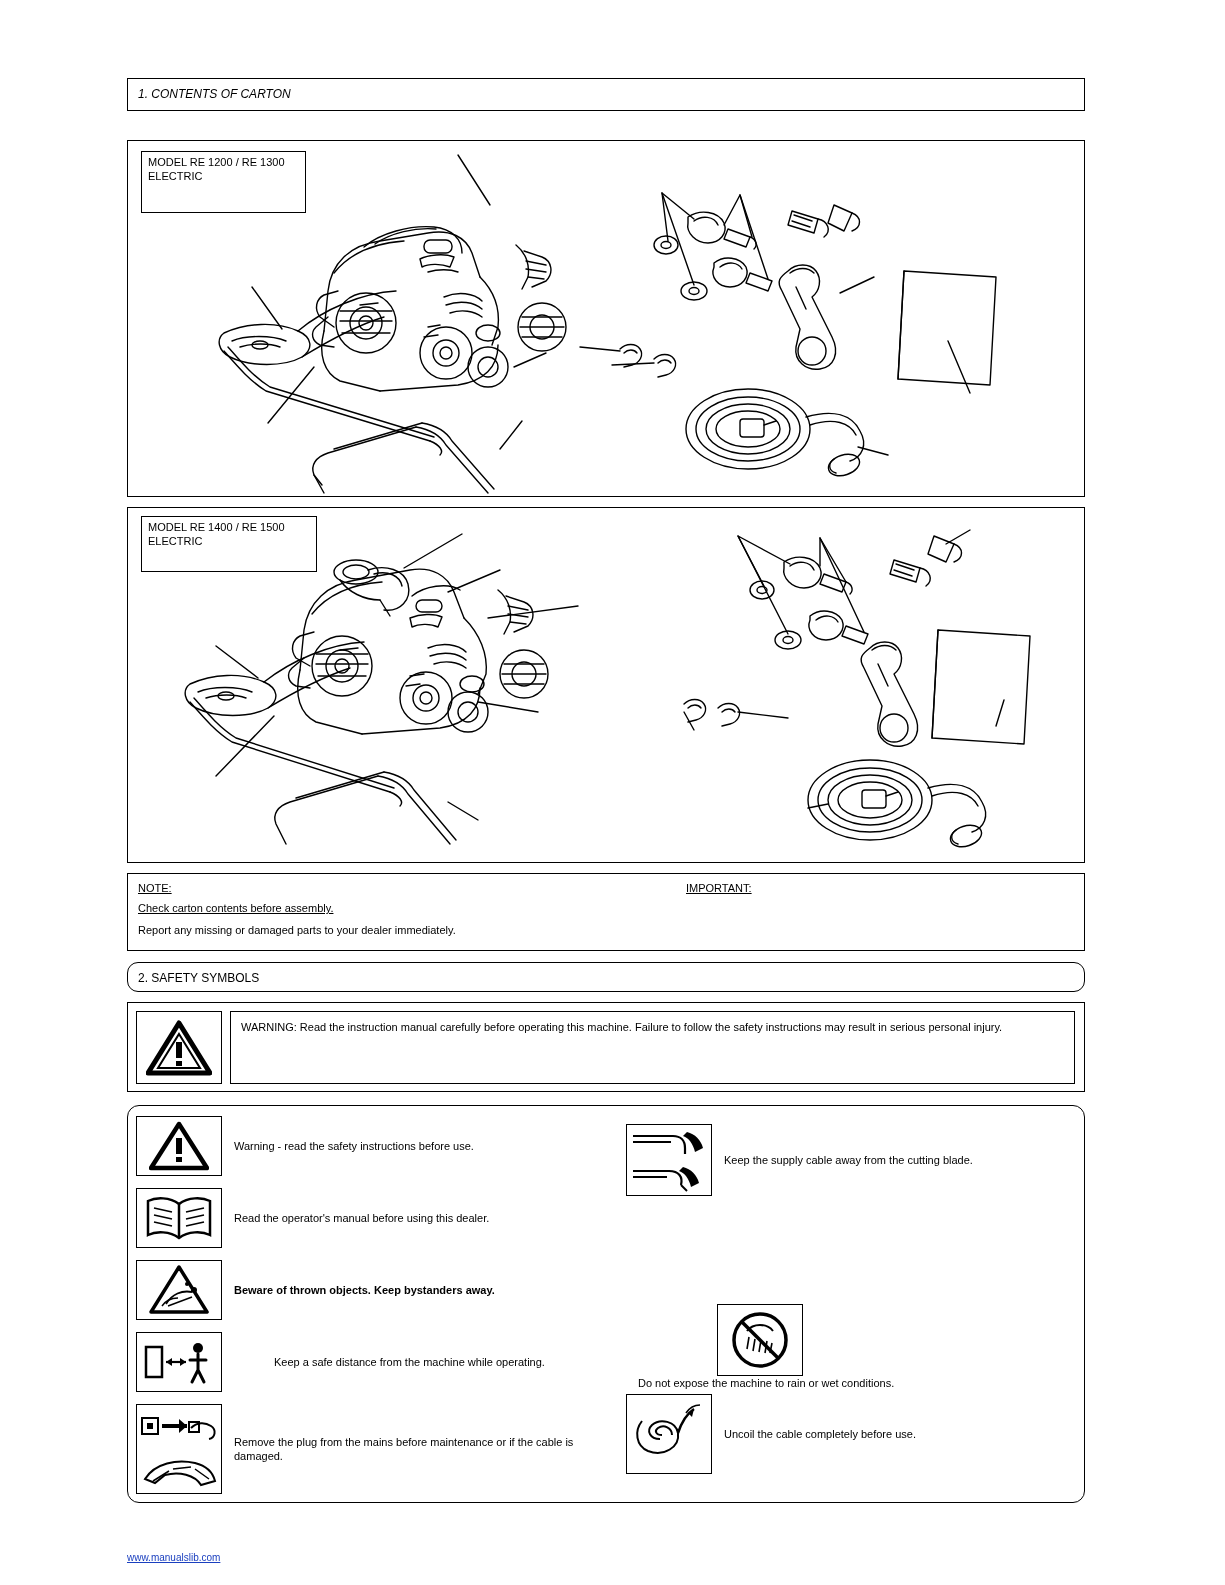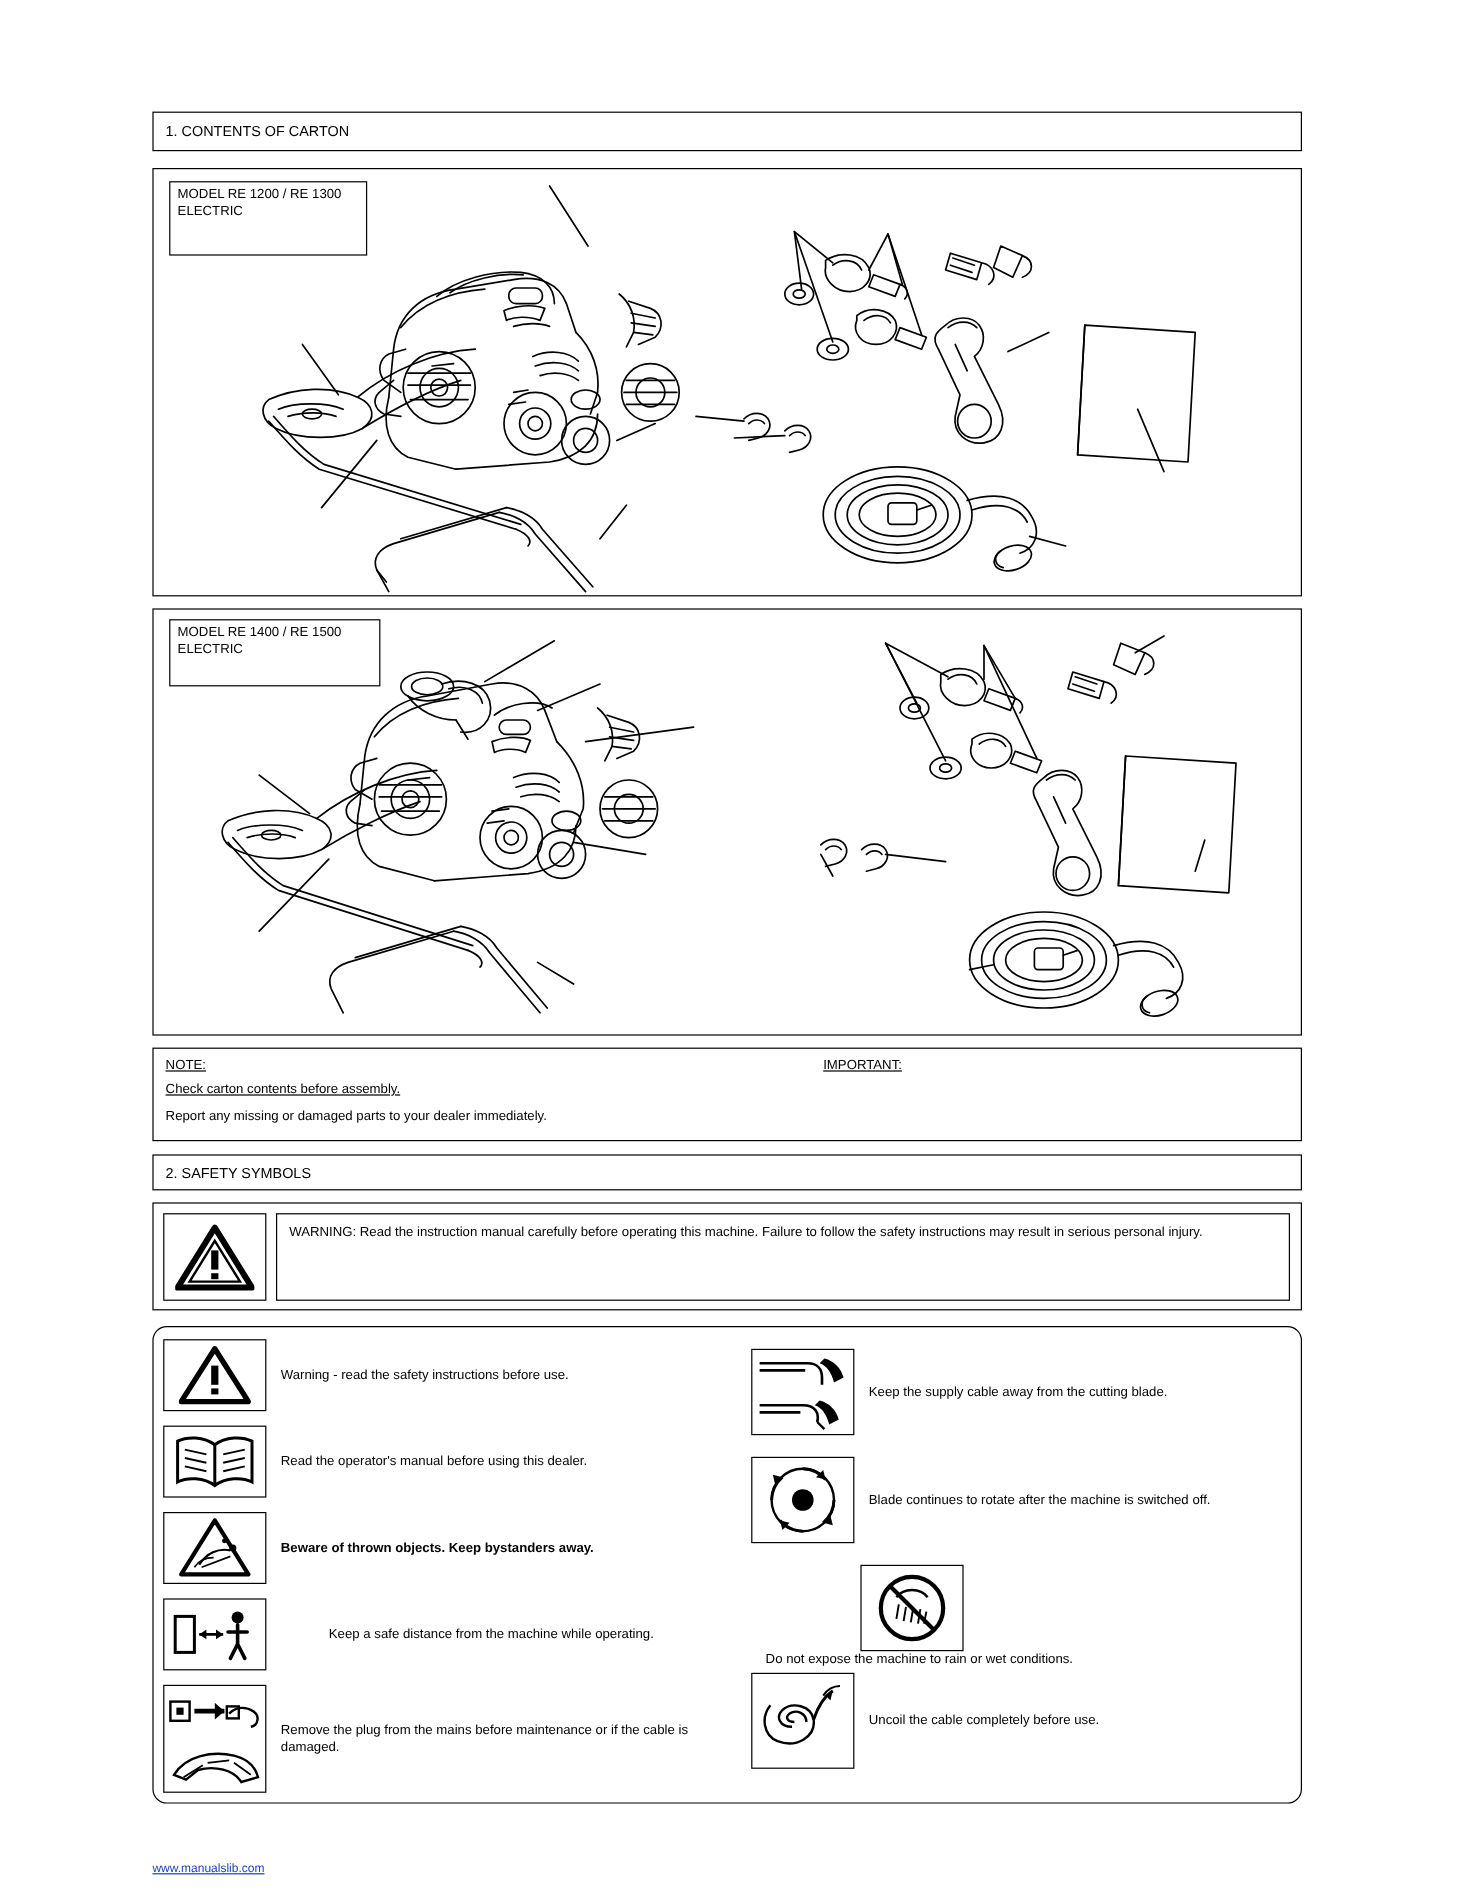--- a/index.html
+++ b/index.html
@@ -22,22 +22,22 @@
     height: 1585px;
   }
   
   .box {
     position: absolute;
     border: 1.5px solid #000;
     box-sizing: border-box;
     background: #fff;
   }
   
-  #title-bar-1 { left: 127px; top: 93px; width: 958px; height: 33px; }
-  #title-bar-2 { left: 127px; top: 962px; width: 958px; height: 30px; }
+  #title-bar-1 { left: 127px; top: 78px; width: 958px; height: 33px; font-style: italic; }
+  #title-bar-2 { left: 127px; top: 962px; width: 958px; height: 30px; border-radius: 11px; }
 
   .bar-text {
     font-size: 12px;
     line-height: 30px;
     padding-left: 10px;
     white-space: nowrap;
   }
 
   
   #panel-1 { left: 127px; top: 140px; width: 958px; height: 357px; }
@@ -511,37 +511,20 @@
         <svg width="80" height="30" viewBox="0 0 80 30">
           <path d="M4 8 L40 8 C50 8 54 14 52 22" fill="none" stroke="#000" stroke-width="2.2"></path>
           <path d="M4 14 L38 14" fill="none" stroke="#000" stroke-width="2.2"></path>
           <path d="M54 4 C62 6 68 12 70 20 L62 24 C60 16 56 10 50 8 Z" fill="#000"></path>
           <path d="M52 22 L58 28" stroke="#000" stroke-width="2"></path>
         </svg>
       </div>
       <div class="sym-text">Keep the supply cable away from the cutting blade.</div>
     </div>
 
-    <div class="sym-row" style="left:498px; top:108px;">
-      <div class="sym-box" style="height:72px;">
-        <svg width="66" height="62" viewBox="0 0 66 62">
-          <circle cx="33" cy="31" r="26" fill="none" stroke="#000" stroke-width="2"></circle>
-          <circle cx="33" cy="31" r="9" fill="#000"></circle>
-          <path d="M33 5 A26 26 0 0 1 52 14" fill="none" stroke="#000" stroke-width="2.5"></path>
-          <path d="M52 14 L44 12 L50 6 Z" fill="#000"></path>
-          <path d="M59 31 A26 26 0 0 1 50 50" fill="none" stroke="#000" stroke-width="2.5"></path>
-          <path d="M50 50 L56 44 L58 52 Z" fill="#000"></path>
-          <path d="M33 57 A26 26 0 0 1 14 48" fill="none" stroke="#000" stroke-width="2.5"></path>
-          <path d="M14 48 L22 50 L16 56 Z" fill="#000"></path>
-          <path d="M7 31 A26 26 0 0 1 16 12" fill="none" stroke="#000" stroke-width="2.5"></path>
-          <path d="M16 12 L10 18 L8 10 Z" fill="#000"></path>
-        </svg>
-      </div>
-      <div class="sym-text">Blade continues to rotate after the machine is switched off.</div>
-    </div>
 
     <div class="sym-row" style="left:498px; top:198px;flex-direction:column;">
       <div class="sym-box" style="height:72px;">
         <svg width="66" height="62" viewBox="0 0 66 62">
           <circle cx="33" cy="31" r="26" fill="none" stroke="#000" stroke-width="3.5"></circle>
           <path d="M14 12 L52 50" stroke="#000" stroke-width="3.5"></path>
           <path d="M20 22 C26 14 40 14 46 22" fill="none" stroke="#000" stroke-width="2"></path>
           <path d="M22 28 L20 40 M28 30 L26 42 M34 31 L32 43 M40 32 L38 44 M45 34 L43 44" stroke="#000" stroke-width="1.6"></path>
         </svg>
       </div>

